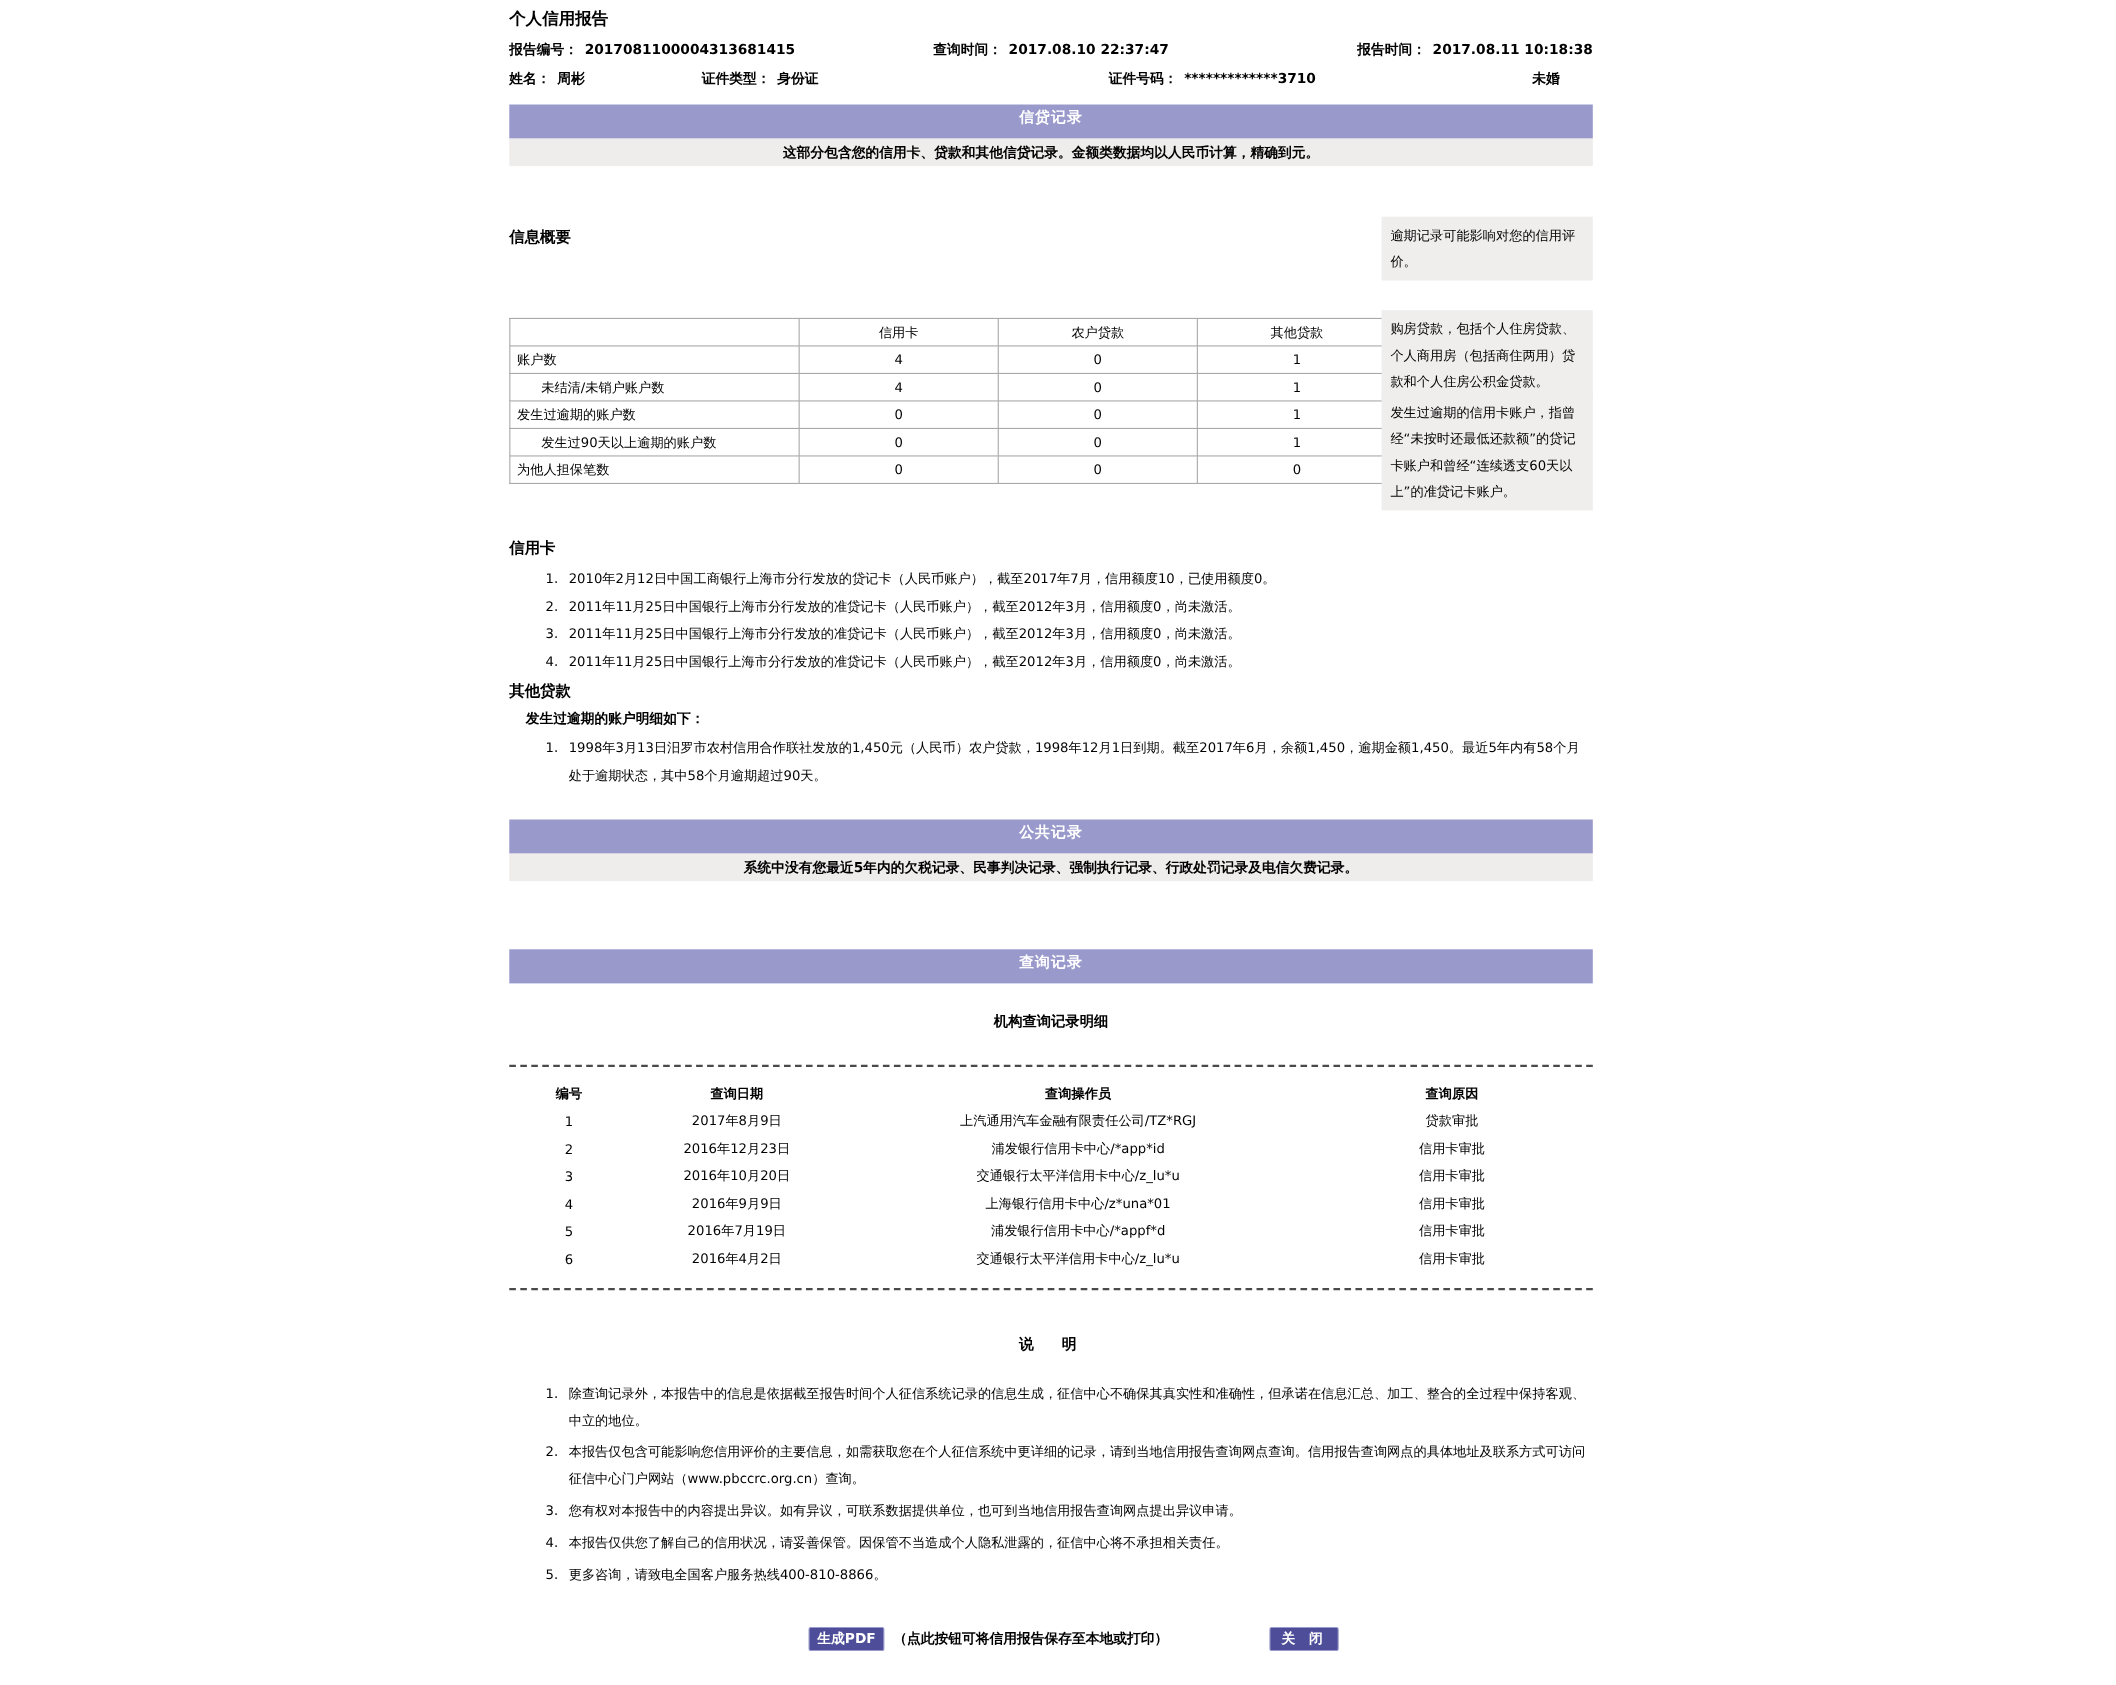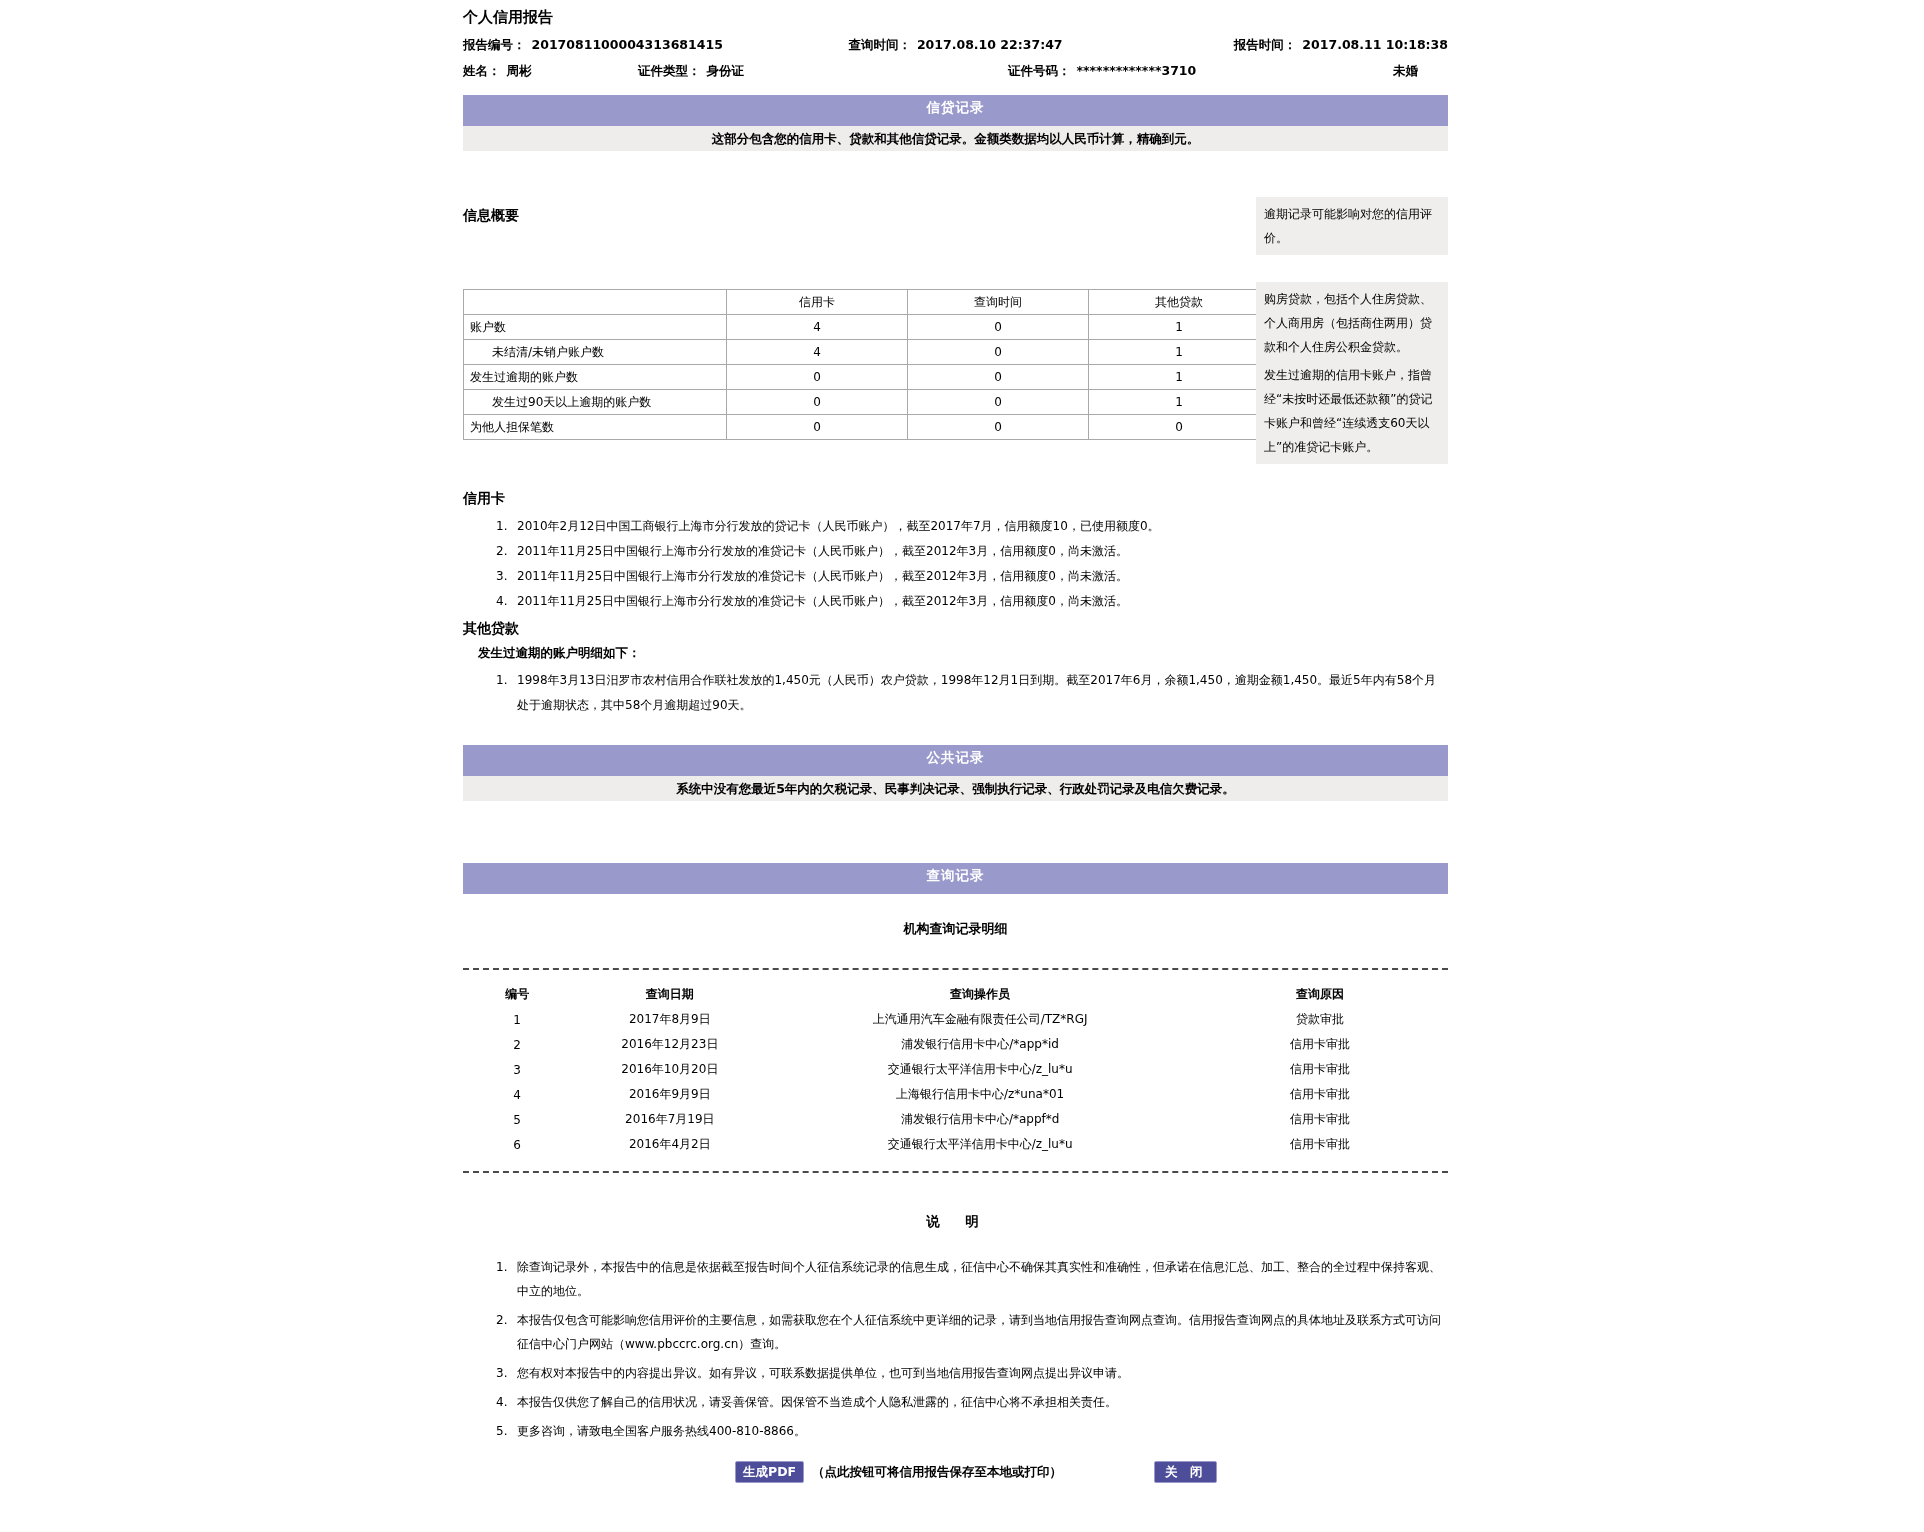--- a/index.html
+++ b/index.html
@@ -58,21 +58,21 @@
   table.query th,table.query td{height:25px;text-align:center;font-weight:normal;padding:0;}
   table.query th{font-weight:bold;}
   table.query .c-no{width:11%;}
   table.query .c-date{width:20%;}
   table.query .c-op{width:43%;}
   table.query .c-reason{width:26%;}
 
   .statement-title{margin-top:40px;text-align:center;font-size:13.5px;font-weight:bold;letter-spacing:6px;}
   ol.statement{margin-top:24px;}
 
-  .footer{margin-top:18px;display:flex;align-items:center;font-size:12.5px;}
+  .footer{margin-top:36px;display:flex;align-items:center;font-size:12.5px;}
   .btn{background:#4d4d99;color:#ffffff;border:1px solid #9a99cb;border-radius:2px;
     font-weight:bold;font-size:12.5px;padding:2px 7px;line-height:16px;cursor:pointer;
     font-family:"DejaVu Sans","Liberation Sans",sans-serif;}
   .btn-pdf{margin-left:272px;}
   .pdf-caption{margin-left:8px;font-weight:bold;}
   .btn-close{margin-left:92px;letter-spacing:4px;padding:2px 10px;}
 </style>
 </head>
 <body>
 
@@ -109,21 +109,21 @@
   <div class="sec-sub">这部分包含您的信用卡、贷款和其他信贷记录。金额类数据均以人民币计算，精确到元。</div>
 
   <div class="summary-wrap">
     <div class="summary-title">信息概要</div>
 
     <table class="summary">
       <tbody>
           <tr>
         <td class="label"></td>
         <td class="val">信用卡</td>
-        <td class="val">查询时间</td>
+        <td class="val">农户贷款</td>
         <td class="val">其他贷款</td>
       </tr>
       <tr>
         <td class="label">账户数</td>
         <td class="val">4</td>
         <td class="val">0</td>
         <td class="val">1</td>
       </tr>
       <tr>
         <td class="label indent">未结清/未销户账户数</td>

